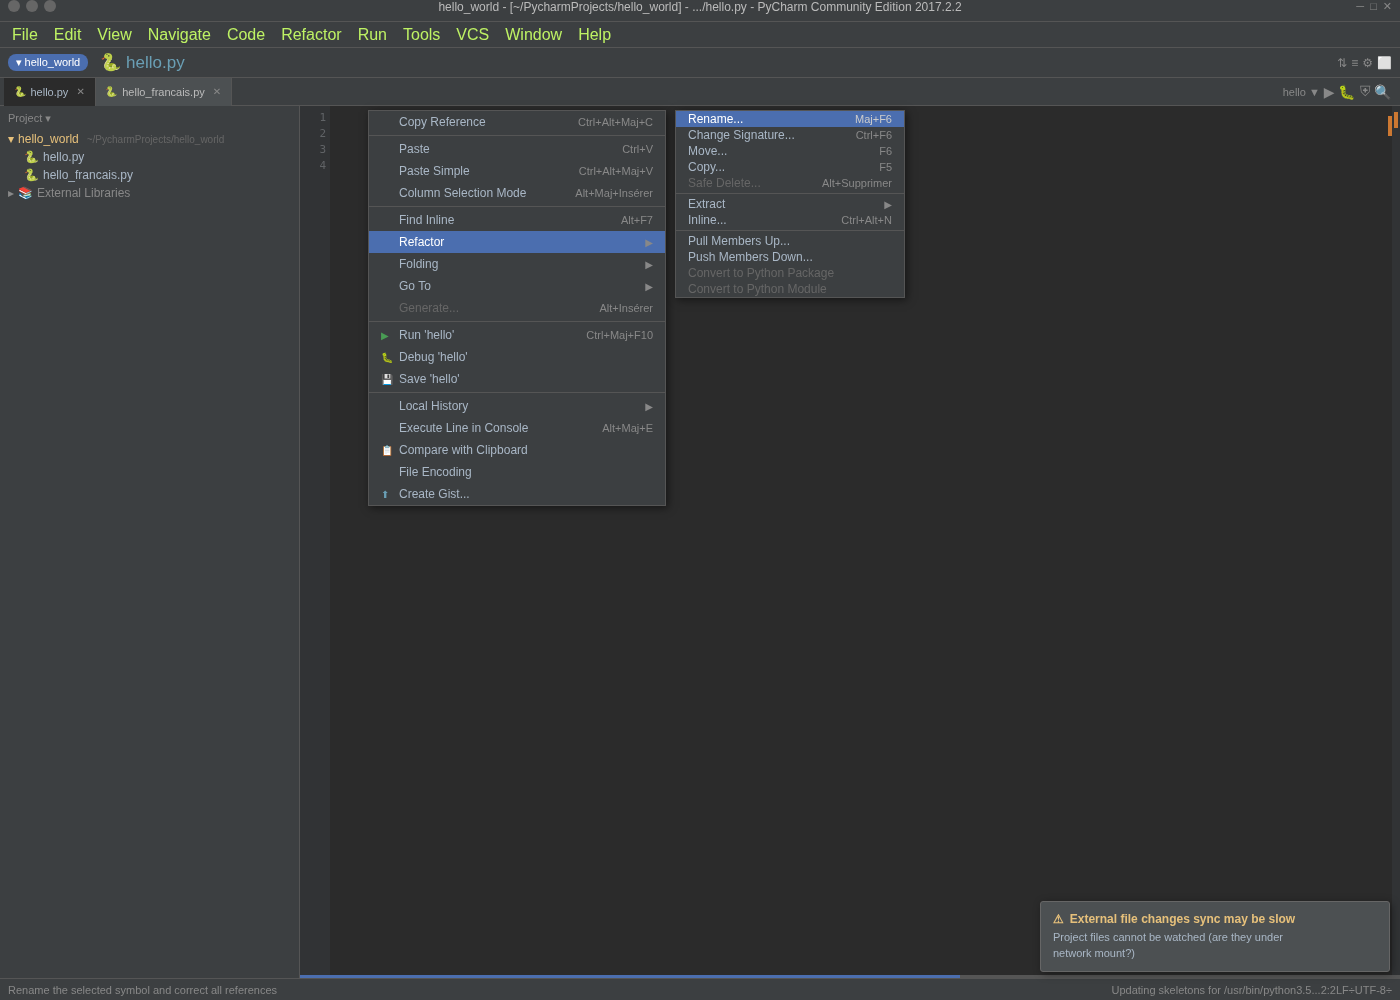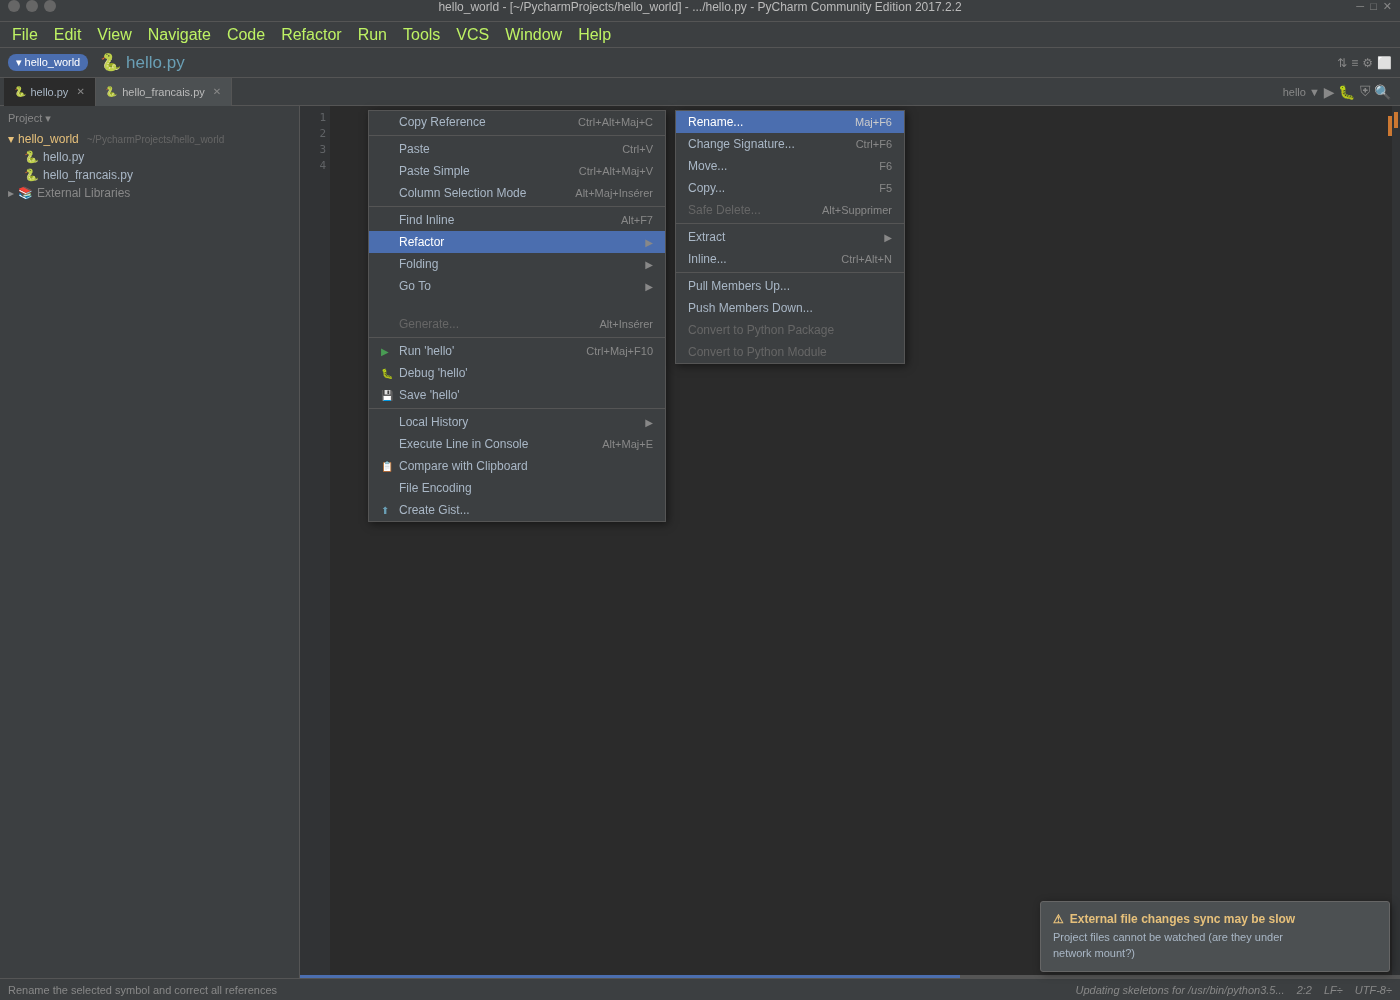--- a/index.html
+++ b/index.html
@@ -190,21 +190,21 @@
     .ctx-item {
       display: flex;
       align-items: center;
       justify-content: space-between;
       padding: 4px 12px;
       color: #a9b7c6;
       cursor: pointer;
       height: 22px;
     }
     .ctx-item.active { background: #4b6eaf; color: white; }
-    .ctx-item.disabled { color: #666; cursor: default; margin-top: 16px; }
+    .ctx-item.disabled { color: #666; cursor: default; }
     .ctx-item .ctx-label { display: flex; align-items: center; gap: 4px; }
     .ctx-item .ctx-shortcut { color: #888; font-size: 11px; }
     .ctx-separator {
       height: 1px;
       background: #555;
       margin: 2px 0;
     }
     .ctx-arrow { font-size: 10px; color: #888; }
     .ctx-item .ctx-icon { width: 14px; font-size: 10px; color: #6a9fb5; }
 
@@ -220,21 +220,21 @@
       z-index: 101;
       font-size: 12px;
     }
     .sub-item {
       display: flex;
       align-items: center;
       justify-content: space-between;
       padding: 4px 12px;
       color: #a9b7c6;
       cursor: pointer;
-      height: 22px;
+      height: 16px;
     }
     .sub-item.active { background: #4b6eaf; color: white; }
     .sub-item.disabled { color: #666; cursor: default; }
     .sub-item .sub-label { display: flex; align-items: center; gap: 4px; }
     .sub-item .sub-shortcut { color: #888; font-size: 11px; }
     .sub-item.active .sub-shortcut { color: #ccc; }
     .sub-separator {
       height: 1px;
       background: #555;
       margin: 2px 0;
@@ -251,21 +251,21 @@
       background: #3c3f41;
       border-top: 1px solid #555;
       display: flex;
       align-items: center;
       justify-content: space-between;
       padding: 0 8px;
       font-size: 11px;
       color: #888;
     }
     #status-left { display: flex; align-items: center; gap: 4px; }
-    #status-right { display: flex; align-items: center; gap: 12px; font-style: italic; }
+    #status-right { display: flex; align-items: center; gap: 0; }
 
     
     #notification {
       position: absolute;
       bottom: 28px;
       right: 10px;
       width: 350px;
       background: #4c5052;
       border: 1px solid #666;
       border-radius: 3px;

